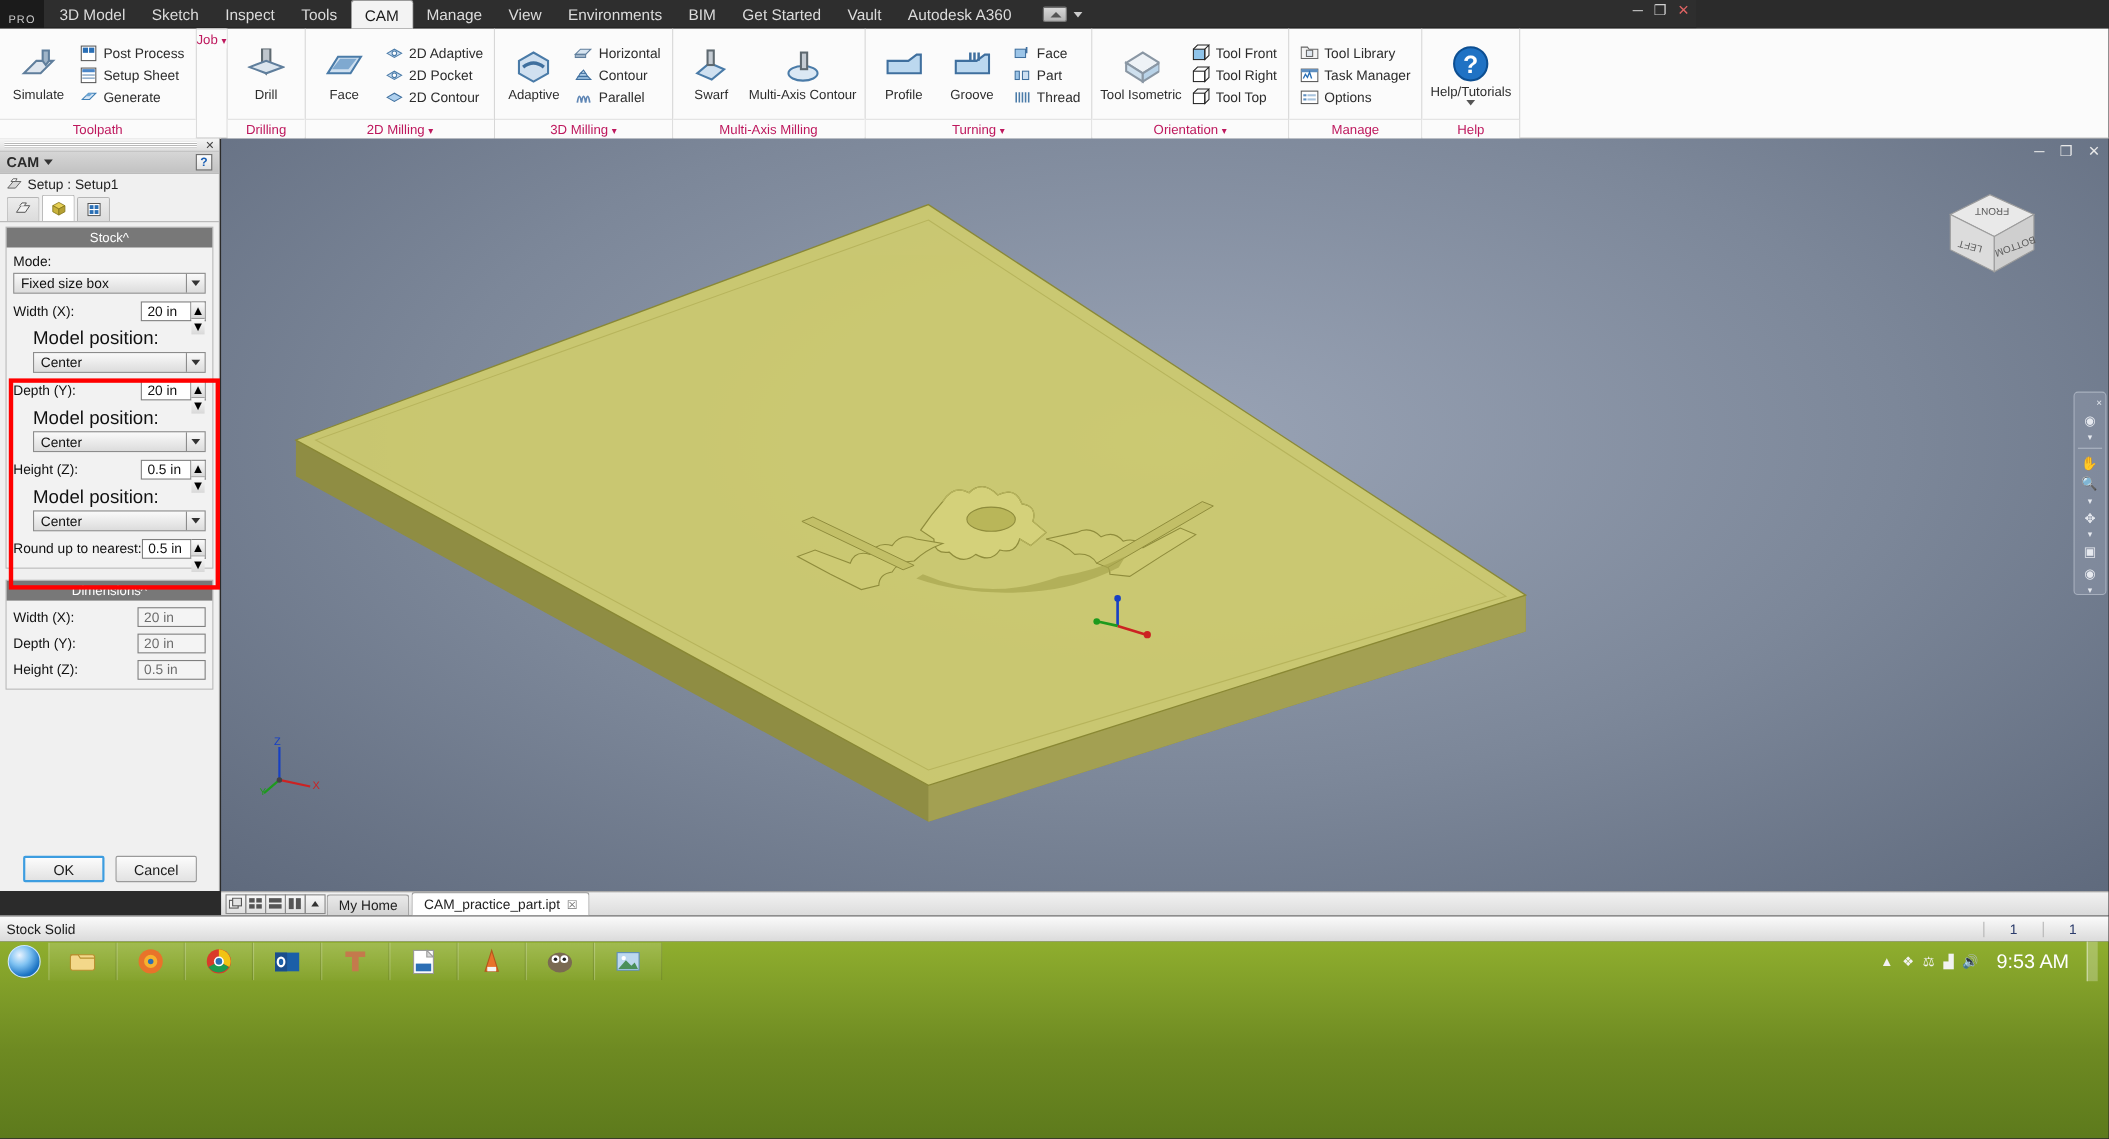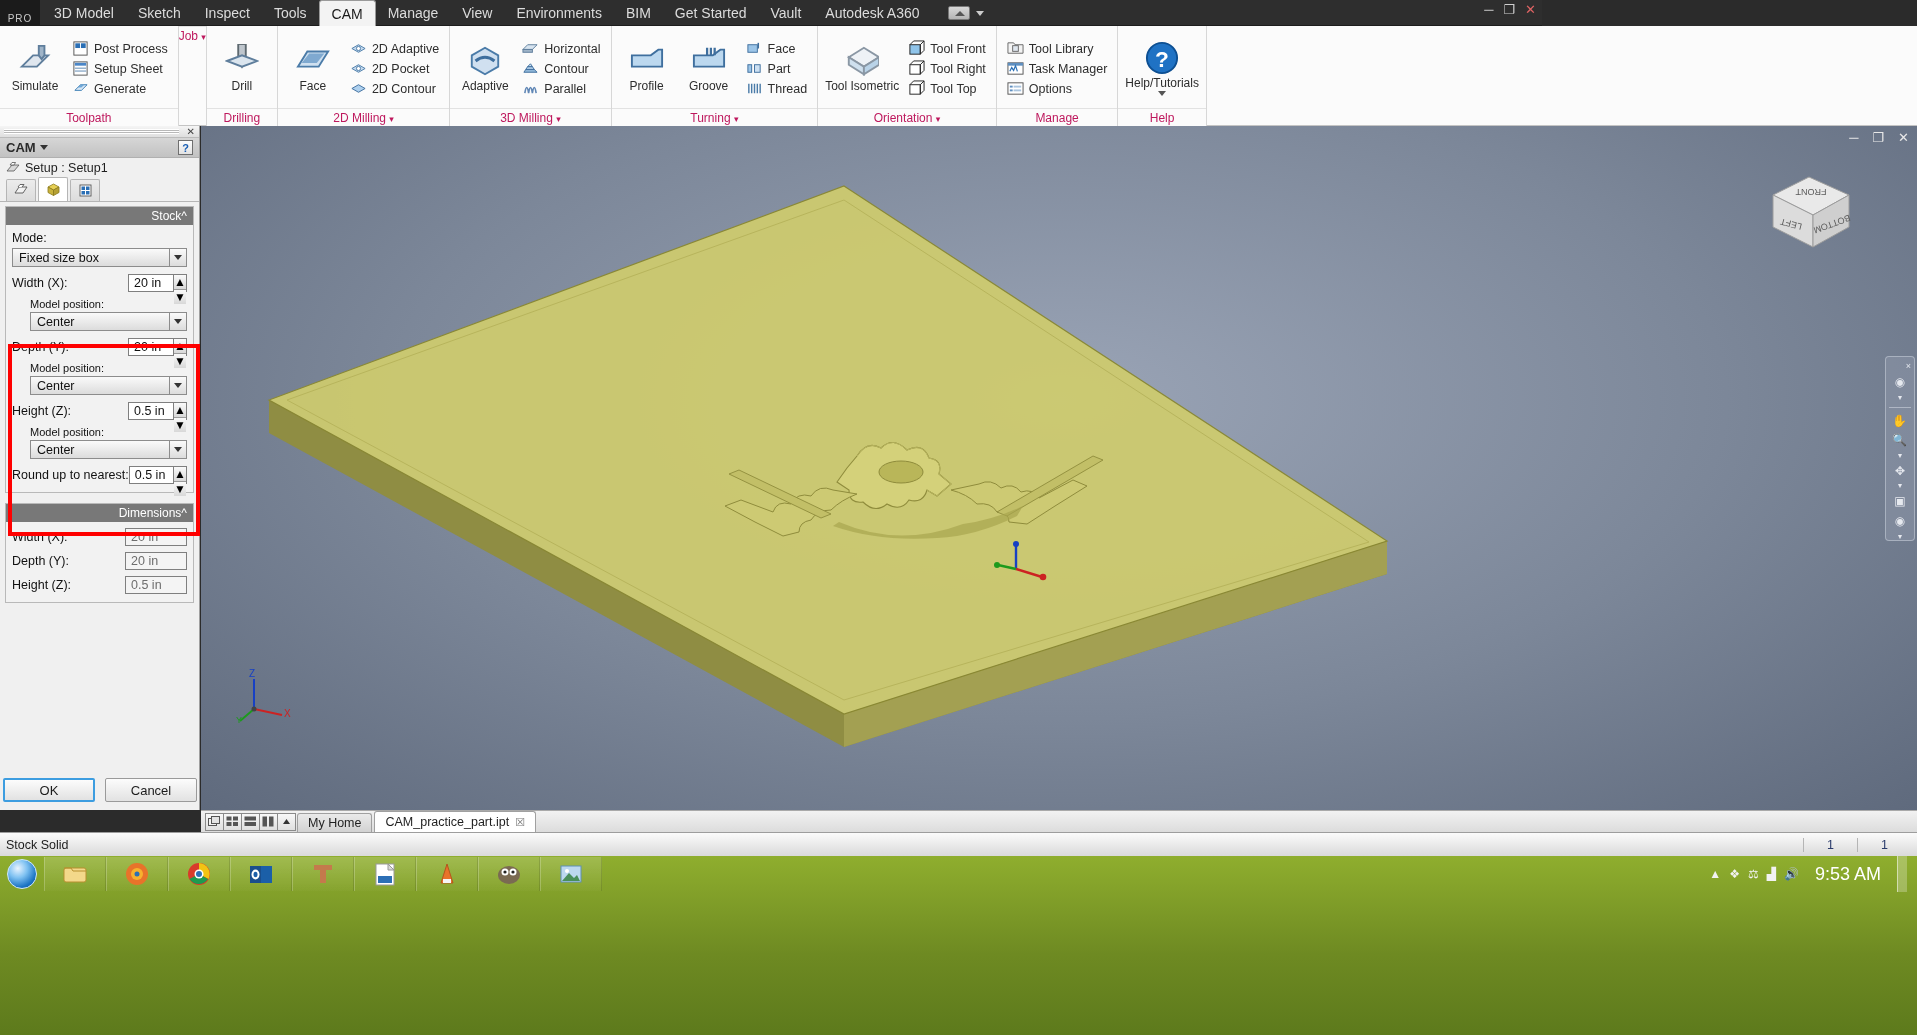--- a/index.html
+++ b/index.html
@@ -100,21 +100,21 @@
   .setup-row { height:20px; display:flex; align-items:center; gap:5px; padding:0 6px; font-size:12.5px; color:#1f1f1f;}
   .tabstrip { height:24px; display:flex; align-items:flex-end; padding-left:6px; gap:0px; border-bottom:1px solid #b5b5b5;}
   .ptab { width:30px; height:22px; border:1px solid #b5b5b5; border-bottom:none;
           background:linear-gradient(#ececec,#dcdcdc); display:flex;align-items:center;justify-content:center;
           margin-right:2px; border-radius:2px 2px 0 0;}
   .ptab.active { background:#fff; height:24px; }
 
   .section { margin:4px 5px 0 5px; border:1px solid #b9b9b9; background:#f2f2f2;}
   .section-title {
     height:18px; background:#787878; color:#fff; font-size:12px;
-    display:flex; align-items:center; justify-content:flex-end; padding:0 6px;
+    display:flex; align-items:center; justify-content:center; padding:0 6px;
   }
   .section-body { padding:6px 6px 8px 6px; }
   .frow { display:flex; align-items:center; margin-bottom:6px; }
   .flabel { font-size:12.5px; color:#111; white-space:nowrap; }
   .fspacer { flex:1; }
   .combo {
     width:100%; height:19px; border:1px solid #8c8c8c;
     background:linear-gradient(#fafafa,#dcdcdc); display:flex; align-items:center;
     padding-left:6px; font-size:12.5px; color:#111; position:relative;
   }
@@ -125,30 +125,30 @@
   }
   .combo.indent { width:calc(100% - 18px); margin-left:18px; }
   .numbox {
     width:46px; height:18px; border:1px solid #7f7f7f; background:#fff;
     font-size:12.5px; color:#111; display:flex; align-items:center; padding-left:5px;
   }
   .numbox.ro { background:#f4f4f4; color:#6d6d6d; width:62px;}
   .spin { width:13px; height:18px; display:flex; flex-direction:column; border:1px solid #7f7f7f; border-left:none;}
   .spin div { flex:1; background:linear-gradient(#fafafa,#d8d8d8); display:flex; align-items:center; justify-content:center;}
   .spin div:first-child { border-bottom:1px solid #9a9a9a;}
-  .sublabel { font-size:11px; color:#111; margin-left:18px; margin-bottom:2px;}
+  .sublabel { font-size:17px; color:#111; margin-left:18px; margin-bottom:2px;}
 
   .redbox {
     position:absolute; left:8px; top:218px; width:192px; height:192px;
     border:4px solid #ff0000; pointer-events:none; z-index:40;
   }
 
   .dlg-buttons { position:absolute; left:0; bottom:8px; width:200px; display:flex; justify-content:center; gap:10px;}
   .btn {
-    width:92px; height:24px; font-size:13px; color:#1b1b1b;
+    width:74px; height:24px; font-size:13px; color:#1b1b1b;
     background:linear-gradient(#fcfcfc,#e2e2e2); border:1px solid #9a9a9a;
     display:flex; align-items:center; justify-content:center; border-radius:2px;
   }
   .btn.primary { border:2px solid #3d9de0; }
 
   
   .viewport {
     position:absolute; left:201px; top:126px; width:1716px; height:684px;
     background:radial-gradient(ellipse at 50% 40%, #9aa4b6 0%, #7c8799 55%, #5f6a7d 100%);
     overflow:hidden;
@@ -384,20 +384,39 @@
             </div>
             <div class="smallbtn">
               <svg class="ic" width="17" height="17" viewBox="0 0 18 18">
                 <path d="M3 14 q2 -12 4 0 q2 -12 4 0 q2 -12 4 0" fill="none" stroke="#5f86b5" stroke-width="1.7"></path>
               </svg>
               <span class="lbl">Parallel</span>
             </div>
           </div>
         </div>
         <div class="panel-title"><span>3D Milling</span> <span style="font-size:9px">▾</span></div>
+      </div>
+      <div class="panel">
+        <div class="panel-body">
+          <div class="bigbtn">
+            <svg class="ic" width="34" height="34" viewBox="0 0 18 18">
+              <path d="M2 12 L8 7 L15 10 L9 15 Z" fill="#cfe0f0" stroke="#4a7ba8"></path>
+              <rect x="7" y="1" width="3" height="7" fill="#c5ccd3" stroke="#5e6970"></rect>
+            </svg>
+            <span class="lbl">Swarf</span>
+          </div>
+          <div class="bigbtn" style="width: auto;">
+            <svg class="ic" width="34" height="34" viewBox="0 0 18 18">
+              <ellipse cx="9" cy="12" rx="7" ry="3.5" fill="#dbe8f4" stroke="#4a7ba8"></ellipse>
+              <rect x="8" y="2" width="3" height="8" fill="#c5ccd3" stroke="#5e6970"></rect>
+            </svg>
+            <span class="lbl">Multi-Axis Contour</span>
+          </div>
+        </div>
+        <div class="panel-title"><span>Multi-Axis Milling</span></div>
       </div>
       <div class="panel">
         <div class="panel-body">
           <div class="bigbtn">
             <svg class="ic" width="34" height="34" viewBox="0 0 18 18">
               <path d="M1 6 L11 6 L15 3 L17 3 L17 12 L1 12 Z" fill="#bcd8ef" stroke="#3f6f9e"></path>
             </svg>
             <span class="lbl">Profile</span>
           </div>
           <div class="bigbtn">

